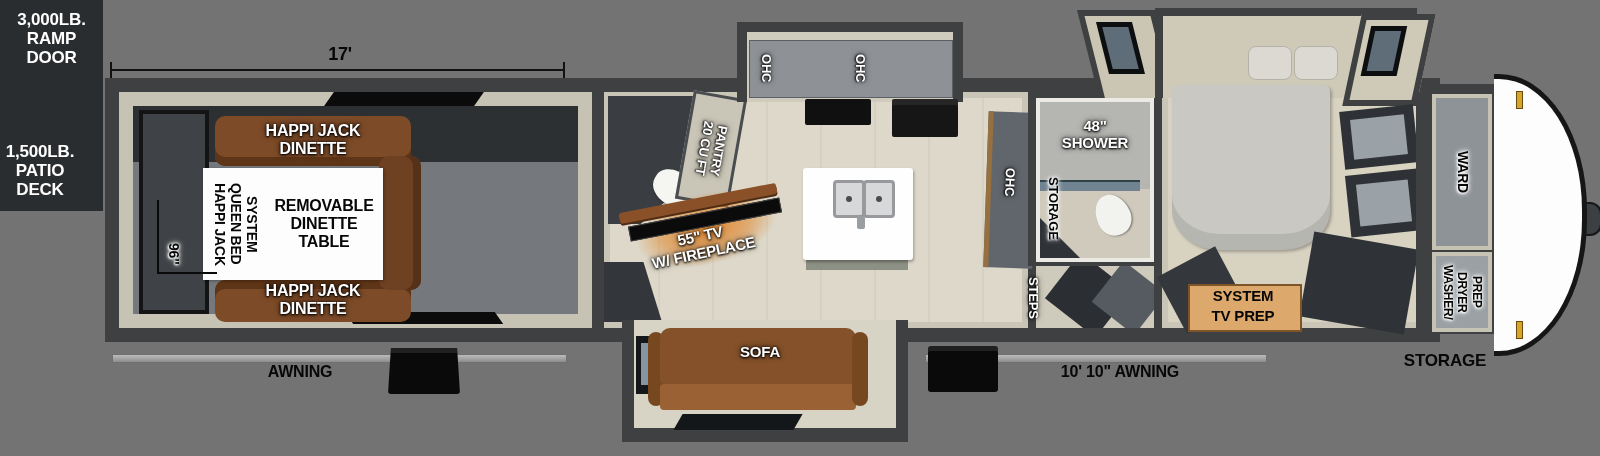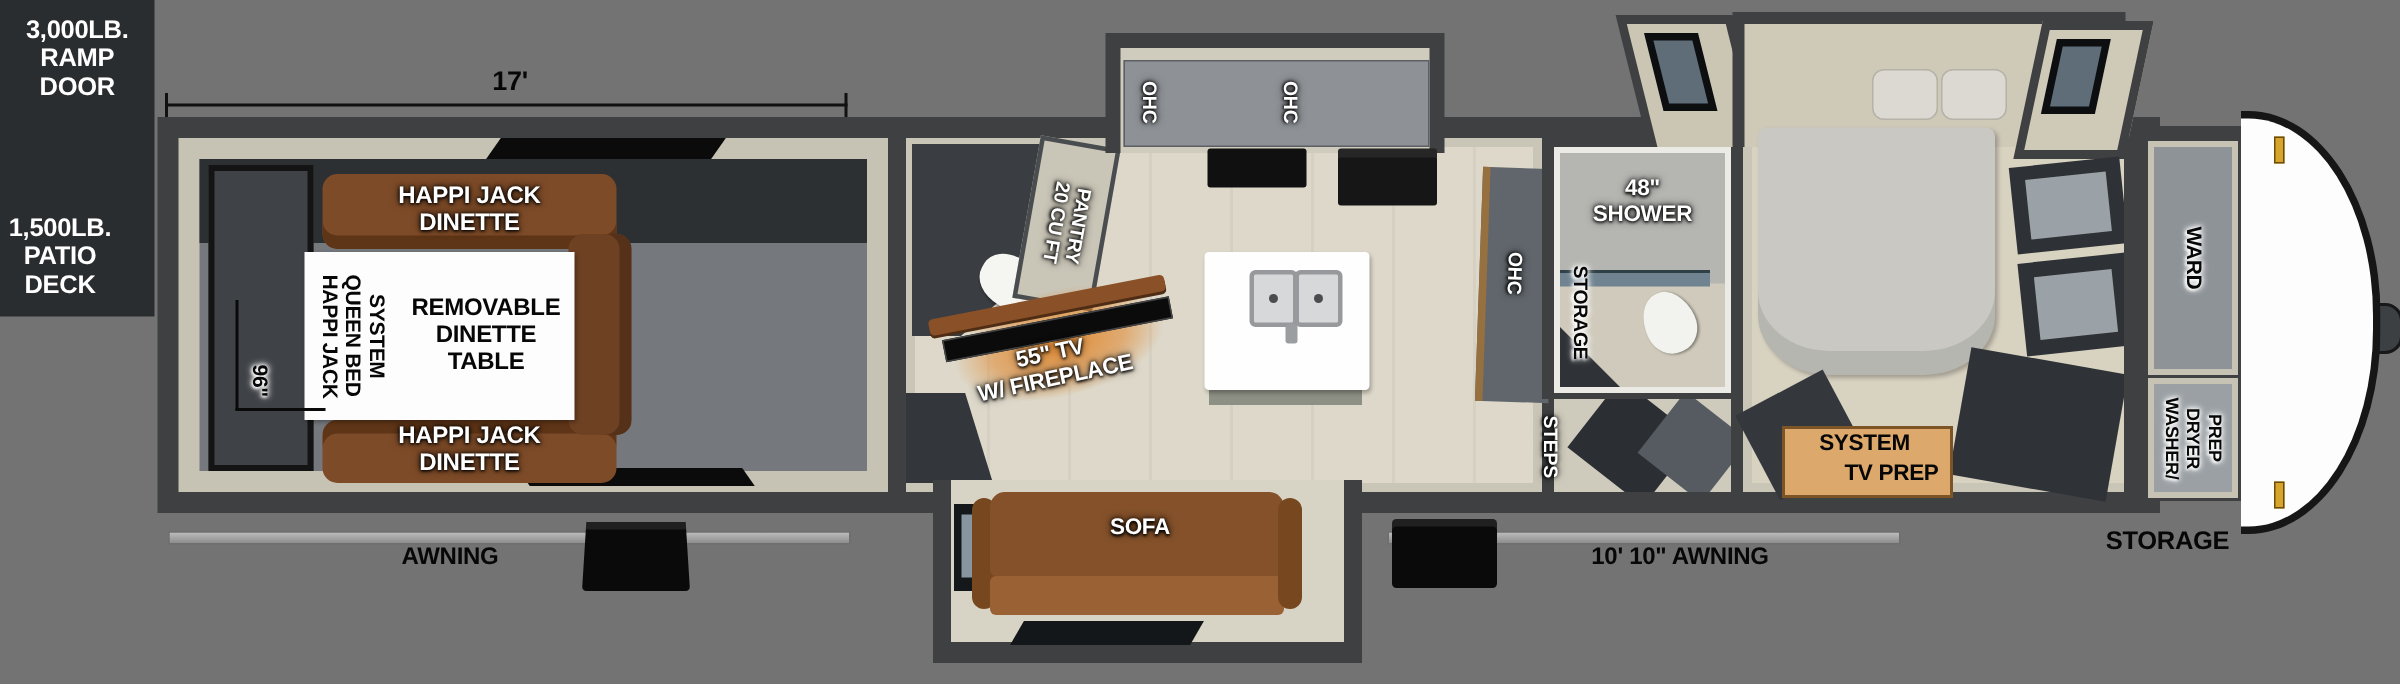--- a/index.html
+++ b/index.html
@@ -190,21 +190,21 @@
   </div>
   <div class="abs" style="left:1348px;top:172px;width:72px;height:62px;background:#2e3236;transform:rotate(-6deg);">
     <div class="abs" style="left:10px;top:10px;width:52px;height:42px;background:#9aa1a7;"></div>
   </div>
 
   <div class="abs" style="left:1168px;top:258px;width:66px;height:64px;background:#34383d;transform:rotate(-28deg);"></div>
   <div class="abs" style="left:1306px;top:240px;width:106px;height:86px;background:#2f3338;transform:rotate(10deg);"></div>
 
   <div class="abs" style="left:1188px;top:284px;width:110px;height:44px;background:#dca86b;border:2px solid #7d5426;">
     <div class="lbl bk" style="left:0;top:2px;width:106px;font-size:15px;">SYSTEM</div>
-    <div class="lbl bk" style="left:0;top:22px;width:106px;font-size:15px;padding-left:18px;">TV PREP</div>
+    <div class="lbl bk" style="left:0;top:22px;width:106px;font-size:15px;">TV PREP</div>
   </div>
 
   <div class="wall" style="left:1416px;top:92px;width:10px;height:236px;"></div>
   <div class="abs" style="left:1424px;top:84px;width:70px;height:250px;background:#3f4041;">
     <div class="abs c" style="left:8px;top:10px;width:52px;height:148px;background:#8e9398;border:4px solid #c6c2b4;">
       <div class="lbl bk vt c halo" style="position:static;width:40px;height:130px;font-size:14px;">WARD</div>
     </div>
     <div class="abs c" style="left:8px;top:168px;width:52px;height:72px;background:#9aa0a4;border:4px solid #c6c2b4;">
       <div class="lbl bk vt c halo" style="position:static;width:44px;height:62px;font-size:12px;line-height:1.2;">WASHER/
 DRYER

